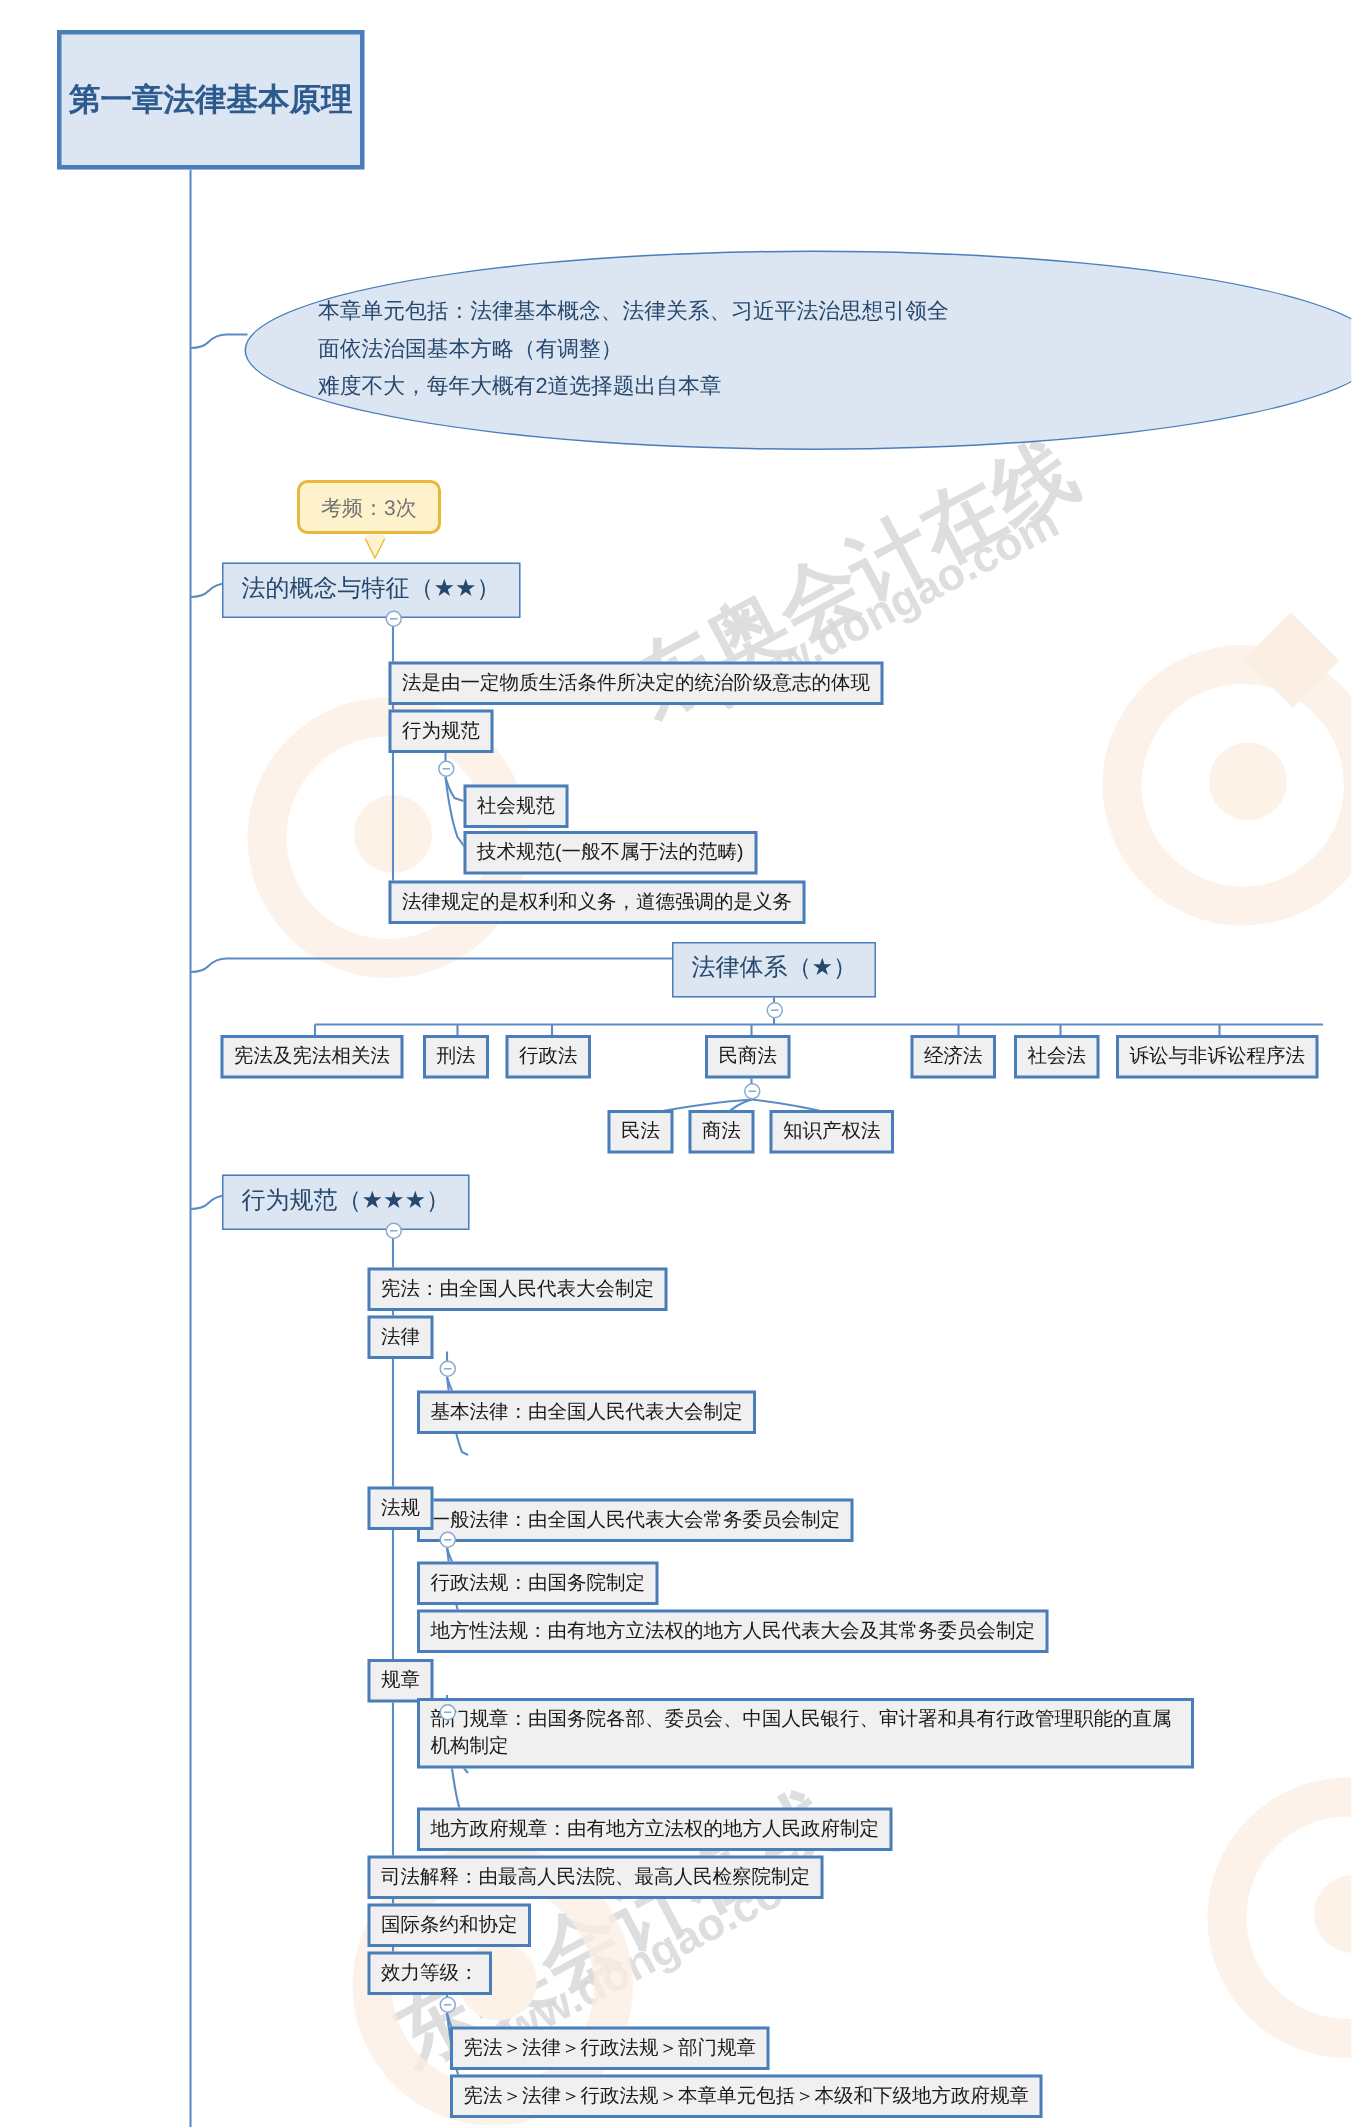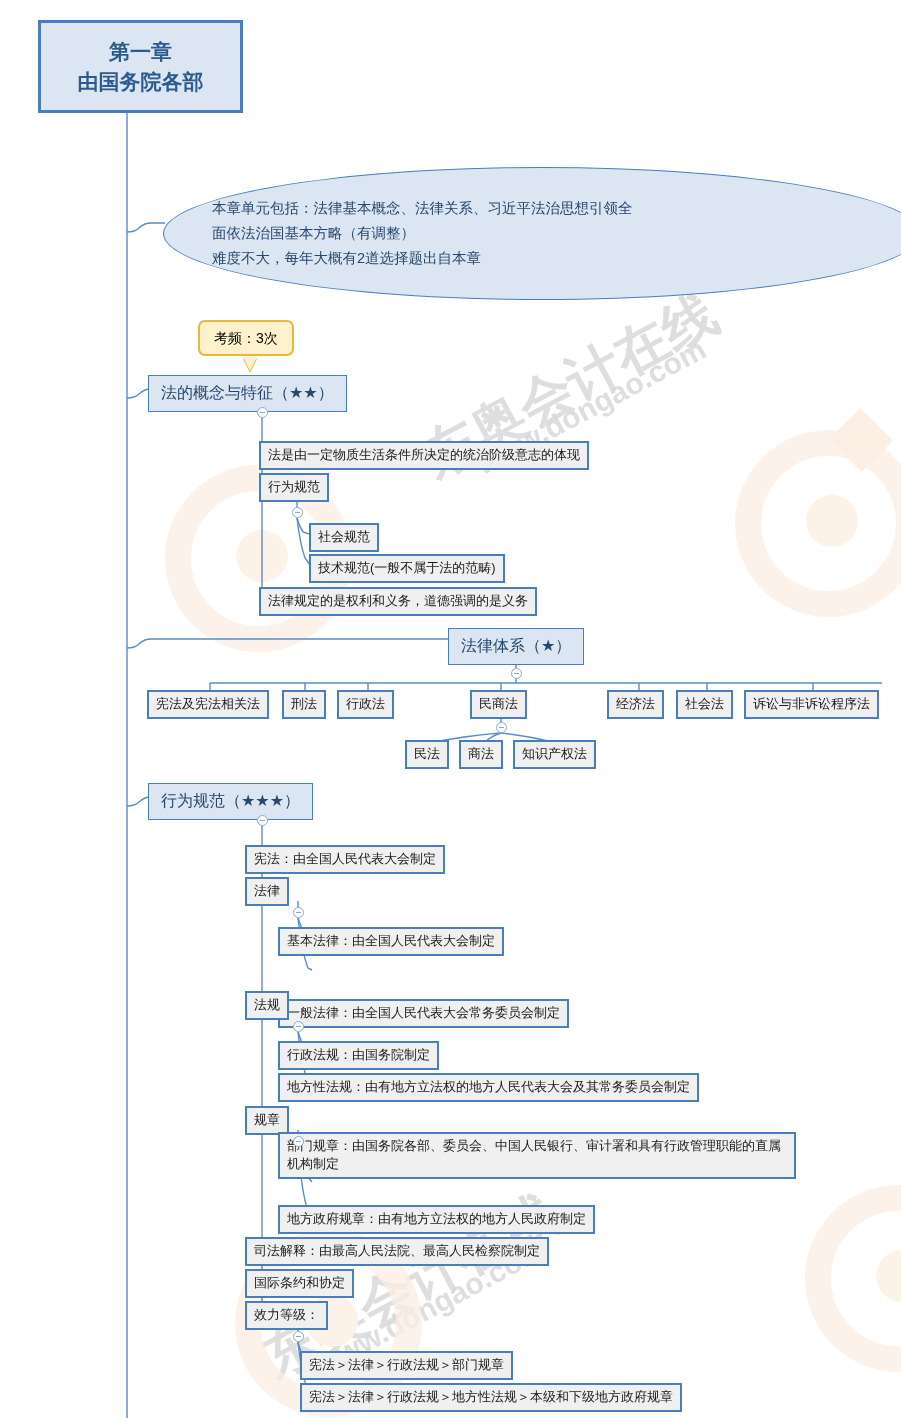--- a/index.html
+++ b/index.html
@@ -64,21 +64,21 @@
     position:absolute;
     z-index:3;
     box-sizing:border-box;
     background:#dce6f2;
     border:3px solid #4a7ebb;
     color:#2e5b8f;
     font-weight:bold;
     font-size:21px;
     line-height:30px;
     display:flex;
-    flex-direction:column;
+    flex-direction:row;
     align-items:center;
     justify-content:center;
   }
 
   .ellipse-node{
     position:absolute;
     z-index:3;
     box-sizing:border-box;
     background:#dce6f2;
     border:1.5px solid #4a7ebb;
@@ -105,21 +105,21 @@
     white-space:nowrap;
   }
 
   .tip-node{
     position:absolute;
     z-index:4;
     box-sizing:border-box;
     background:#fdf2cc;
     border:2px solid #e8b83a;
     border-radius:7px;
-    color:#000000;
+    color:#737373;
     font-size:14px;
     line-height:20px;
     padding:6px 14px;
     white-space:nowrap;
   }
   .tip-arrow{
     position:absolute;
     z-index:4;
     width:0;height:0;
     border-left:7px solid transparent;
@@ -247,21 +247,21 @@
   <div class="collapse" style="left:511px;top:668px;"></div>
   <div class="collapse" style="left:496px;top:722px;"></div>
   <div class="collapse" style="left:257px;top:815px;"></div>
   <div class="collapse" style="left:293px;top:907px;"></div>
   <div class="collapse" style="left:293px;top:1021px;"></div>
   <div class="collapse" style="left:293px;top:1136px;"></div>
   <div class="collapse" style="left:293px;top:1331px;"></div>
 
   <div class="title-node" style="left:38px;top:20px;width:205px;height:93px;">
     <div>第一章</div>
-    <div>由国务院各部</div>
+    <div>法律基本原理</div>
   </div>
 
   <div class="ellipse-node" style="left:163px;top:167px;width:758px;height:133px;">
     <div class="etext">
       <div>本章单元包括：法律基本概念、法律关系、习近平法治思想引领全</div>
       <div>面依法治国基本方略（有调整）</div>
       <div>难度不大，每年大概有2道选择题出自本章</div>
     </div>
   </div>
 
@@ -308,15 +308,15 @@
 
   <div class="node" style="left:245px;top:1106px;">规章</div>
   <div class="node wrap" style="left:278px;top:1132px;width:518px;">部门规章：由国务院各部、委员会、中国人民银行、审计署和具有行政管理职能的直属机构制定</div>
   <div class="node" style="left:245px;top:1237px;">司法解释：由最高人民法院、最高人民检察院制定</div>
 
   <div class="node" style="left:278px;top:1205px;">地方政府规章：由有地方立法权的地方人民政府制定</div>
   <div class="node" style="left:245px;top:1269px;">国际条约和协定</div>
   <div class="node" style="left:245px;top:1301px;">效力等级：</div>
 
   <div class="node" style="left:300px;top:1351px;">宪法＞法律＞行政法规＞部门规章</div>
-  <div class="node" style="left:300px;top:1383px;">宪法＞法律＞行政法规＞地方性法规＞本级和下级地方政府规章</div>
+  <div class="node" style="left:300px;top:1383px;">宪法＞法律＞行政法规＞本章单元包括＞本级和下级地方政府规章</div>
 
 </div>
 
 </body></html>

